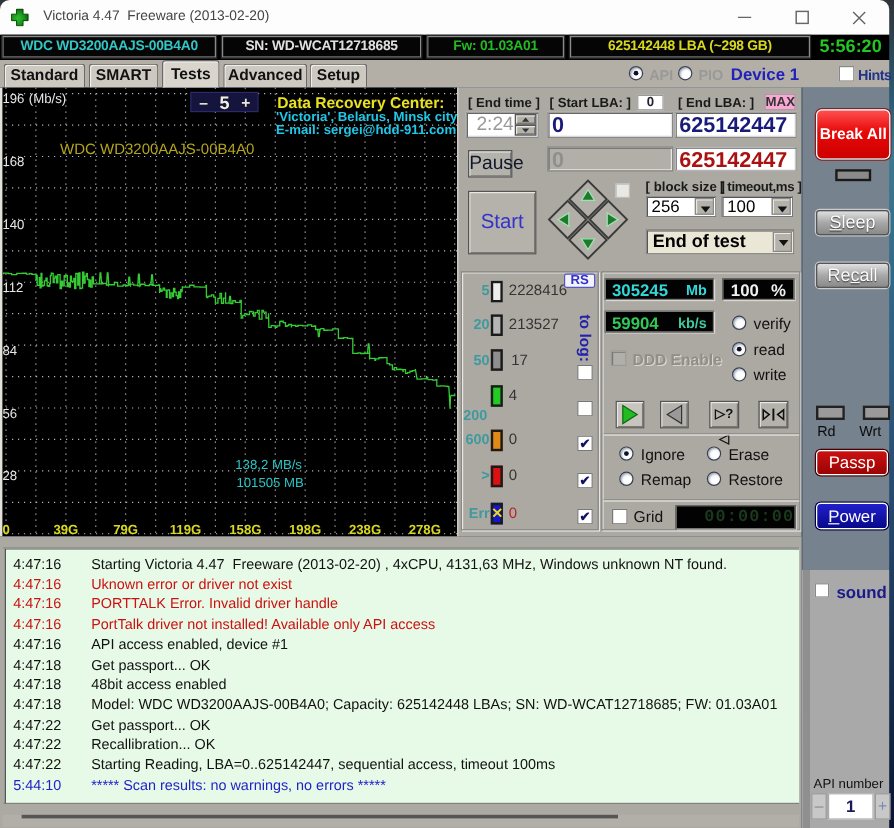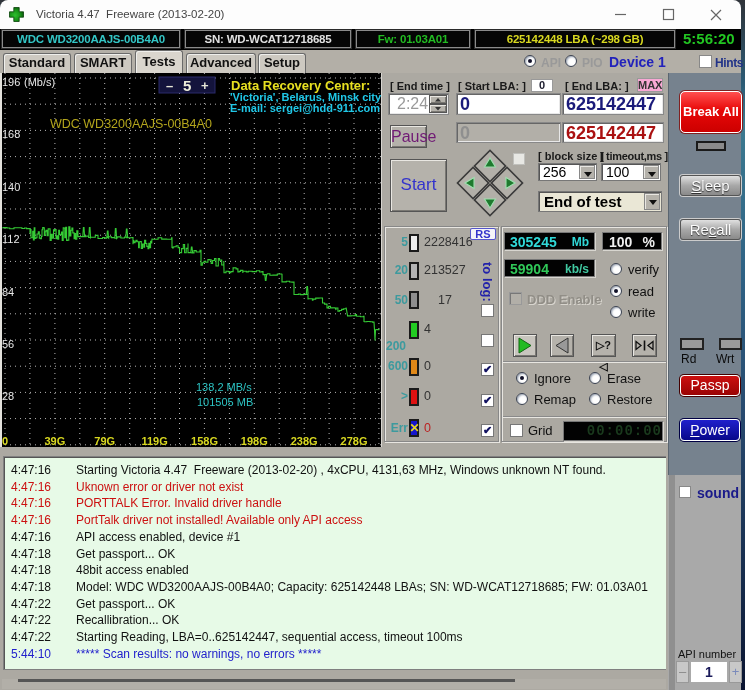--- a/index.html
+++ b/index.html
@@ -157,21 +157,21 @@
         <path d="M8,2 L11,5.5 H5 z" fill="#333"></path>
       </svg>
     </div>
 <div class="btn3d" style="left:47px;top:31px;width:18px;height:9px;">
       <svg style="position:absolute;left:0;top:0;display:block;" width="16" height="7">
         <path d="M8,5.5 L11,2 H5 z" fill="#333"></path>
       </svg>
     </div>
 <div class="edit" style="left:74px;top:20px;width:105px;height:22px;color:#1a1a7a;">0</div>
 <div class="edit" style="left:180px;top:20px;width:102px;height:22px;color:#1a1a7a;">625142447</div>
-<div class="btn3d" style="left:8px;top:52px;width:37px;height:23px;font-size:16px;color:#701a75;line-height:21px;">Pause</div>
+<div class="btn3d" style="left:8px;top:52px;width:37px;height:23px;font-size:16px;color:#0f172a;line-height:21px;">Pause</div>
 <div class="edit" style="left:74px;top:49px;width:105px;height:21px;background:#b2afa8;color:#8f8f8f;">0</div>
 <div class="edit" style="left:180px;top:49px;width:102px;height:21px;color:#aa1111;">625142447</div>
 <div class="btn3d" style="left:8px;top:86px;width:57px;height:53px;font-size:17px;color:#3333cc;line-height:50px;">Start</div>
 <svg class="abs" style="left:74px;top:76px;" width="68" height="68" viewBox="0 0 68 68">
 <g transform="translate(34,34)">
 <g transform="rotate(45)">
 <rect x="-23" y="-23" width="22" height="22" fill="#b2afa8" stroke="#3a3a3a" stroke-width="1.6"></rect>
 <rect x="1" y="-23" width="22" height="22" fill="#b2afa8" stroke="#3a3a3a" stroke-width="1.6"></rect>
 <rect x="-23" y="1" width="22" height="22" fill="#b2afa8" stroke="#3a3a3a" stroke-width="1.6"></rect>
 <rect x="1" y="1" width="22" height="22" fill="#b2afa8" stroke="#3a3a3a" stroke-width="1.6"></rect>
@@ -190,21 +190,21 @@
 <div class="combo" style="left:156px;top:118px;width:124px;height:21px;background:#eae7d6;font-size:15px;font-weight:bold;line-height:19px;padding-left:5px;">End of test<span class="ar"></span></div>
 <div class="abs" style="left:2px;top:153px;width:115px;height:216px;border:1px solid #888;box-shadow:inset 1px 1px 0 #e8e6e1, 1px 1px 0 #e8e6e1;"></div>
 <div class="abs" style="left:2px;top:162px;width:24px;text-align:right;font-size:12px;font-weight:bold;color:#3d9a9e;">5</div>
 <div class="abs" style="left:27px;top:160.5px;width:10px;height:18px;background:#ececec;border:2px solid #1a1a1a;"></div>
 <div class="abs" style="left:42px;top:162px;font-size:12.5px;color:#333;">2228416</div>
 <div class="abs" style="left:2px;top:190px;width:24px;text-align:right;font-size:12px;font-weight:bold;color:#3d9a9e;">20</div>
 <div class="abs" style="left:27px;top:188.5px;width:10px;height:18px;background:#b4b4b4;border:2px solid #1a1a1a;"></div>
 <div class="abs" style="left:42px;top:190px;font-size:12.5px;color:#333;">213527</div>
 <div class="abs" style="left:2px;top:219.5px;width:24px;text-align:right;font-size:12px;font-weight:bold;color:#3d9a9e;">50</div>
 <div class="abs" style="left:27px;top:218.0px;width:10px;height:18px;background:#8e8e8e;border:2px solid #1a1a1a;"></div>
-<div class="abs" style="left:56px;top:219.5px;font-size:12.5px;color:#333;">17</div>
+<div class="abs" style="left:44px;top:219.5px;font-size:12.5px;color:#333;">17</div>
 <div class="abs" style="left:2px;top:238px;width:24px;text-align:center;font-size:12px;font-weight:bold;color:#3d9a9e;margin-top:28px;">200</div>
 <div class="abs" style="left:27px;top:247.5px;width:10px;height:18px;background:#22cc22;border:2px solid #1a1a1a;"></div>
 <div class="abs" style="left:42px;top:249px;font-size:12.5px;color:#333;">4</div>
 <div class="abs" style="left:2px;top:286px;width:24px;text-align:right;font-size:12px;font-weight:bold;color:#3d9a9e;">600</div>
 <div class="abs" style="left:27px;top:284.5px;width:10px;height:18px;background:#e08818;border:2px solid #1a1a1a;"></div>
 <div class="abs" style="left:42px;top:286px;font-size:12.5px;color:#333;">0</div>
 <div class="abs" style="left:2px;top:316px;width:24px;text-align:right;font-size:12px;font-weight:bold;color:#3d9a9e;">&gt;</div>
 <div class="abs" style="left:27px;top:314.5px;width:10px;height:18px;background:#dd1111;border:2px solid #1a1a1a;"></div>
 <div class="abs" style="left:42px;top:316px;font-size:12.5px;color:#333;">0</div>
 <div class="abs" style="left:2px;top:347.5px;width:24px;text-align:right;font-size:12px;font-weight:bold;color:#3d9a9e;">Err</div>

